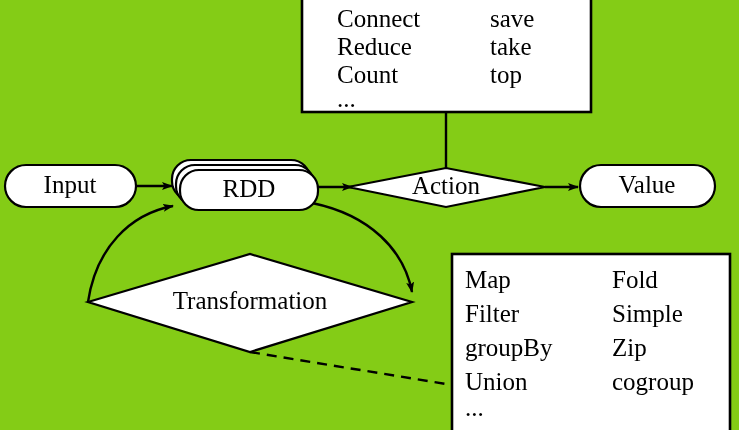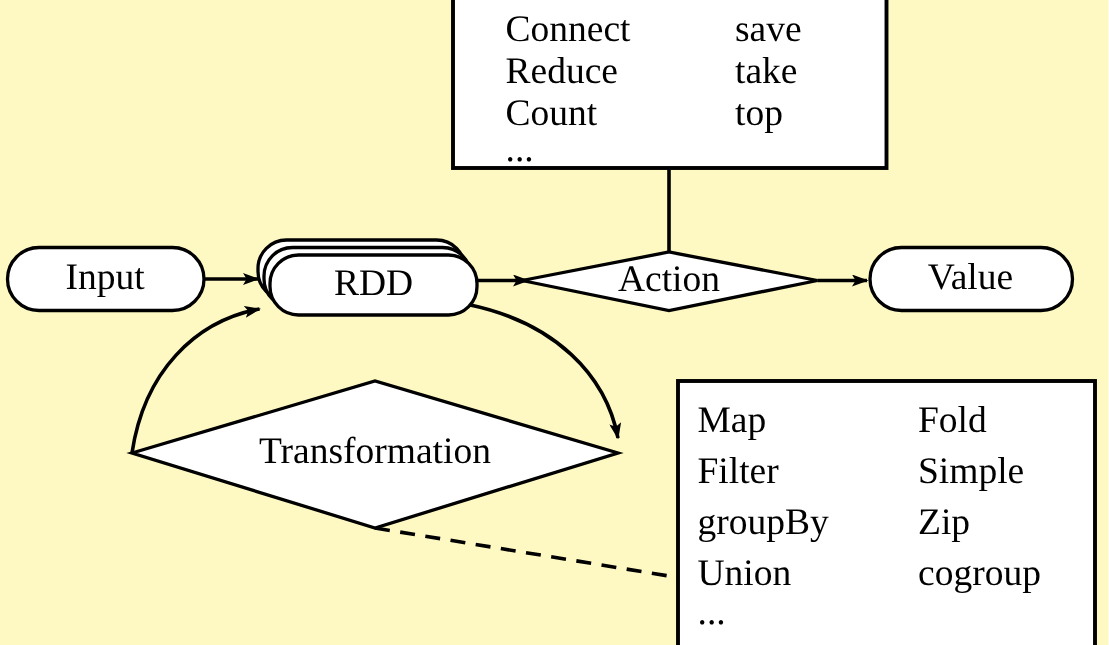--- a/index.html
+++ b/index.html
@@ -5,21 +5,21 @@
 <style>
   html, body {
     margin: 0;
     padding: 0;
     background: #ffffff;
   }
   #diagram-root {
     position: relative;
     width: 739px;
     height: 430px;
-    background: #fef9c3;
+    background: #84cc16;
     overflow: hidden;
     font-family: "Liberation Serif", "DejaVu Serif", serif;
   }
   #diagram-svg {
     position: absolute;
     top: 0;
     left: 0;
     width: 739px;
     height: 430px;
   }

